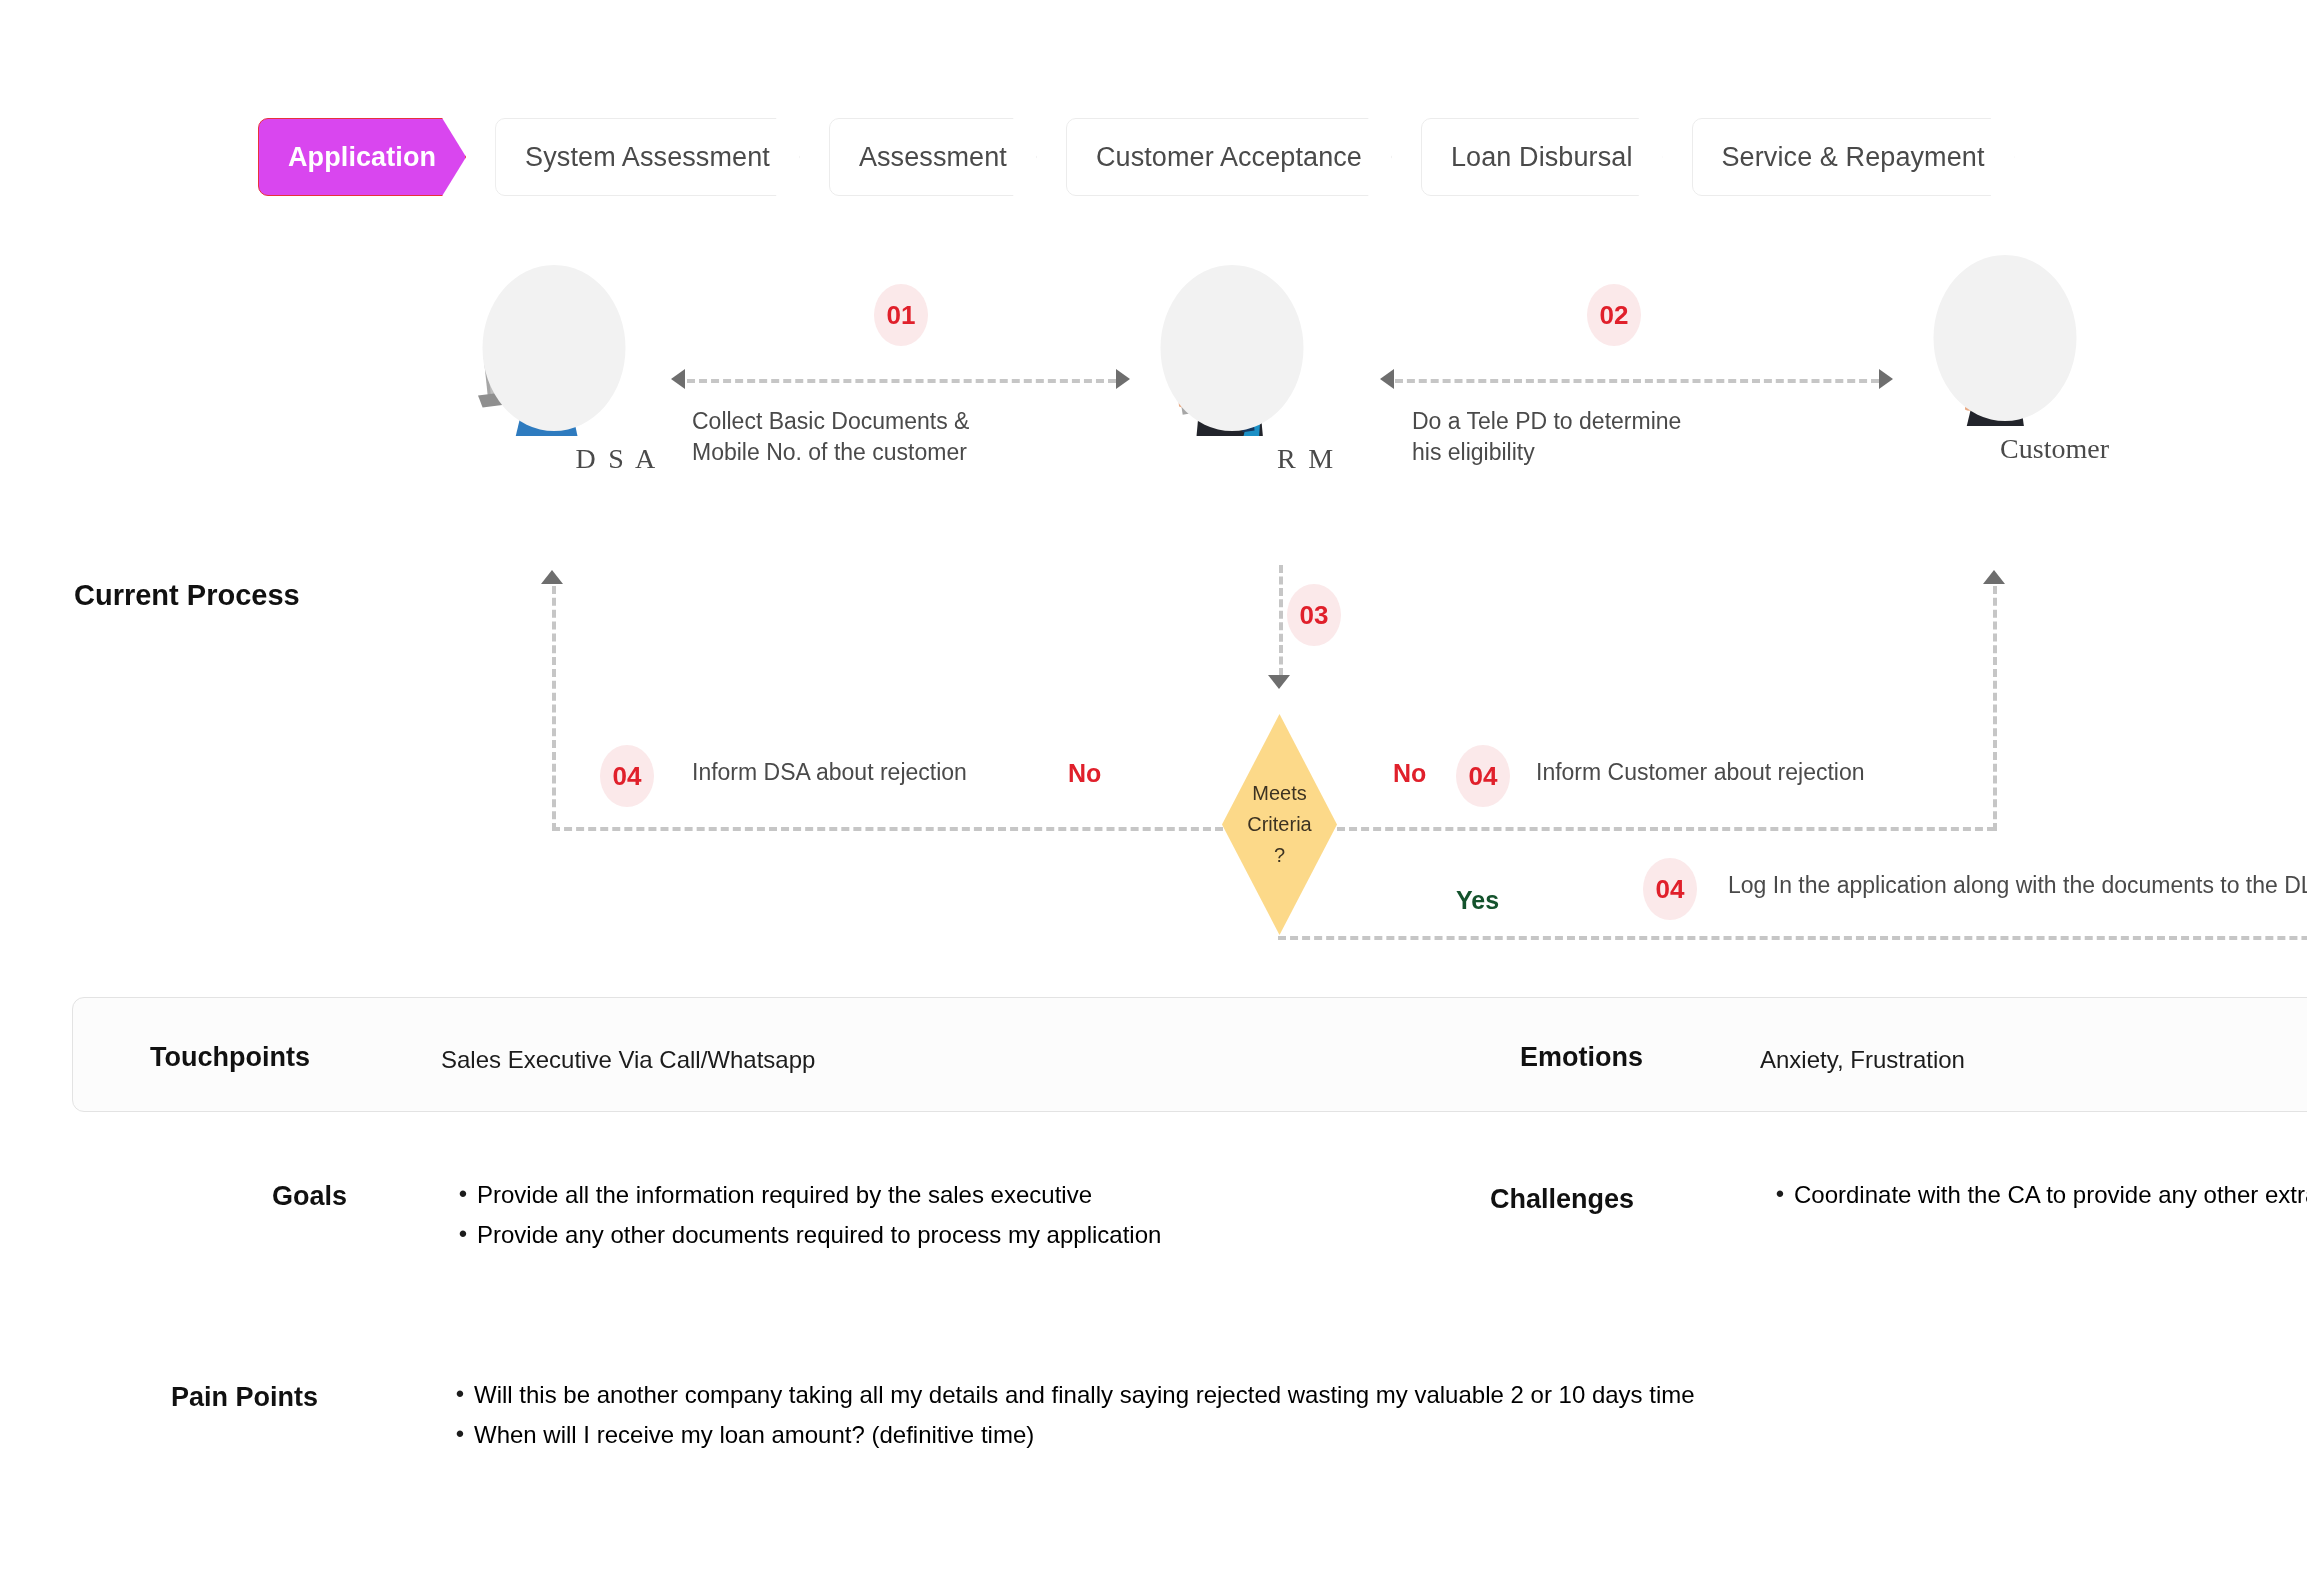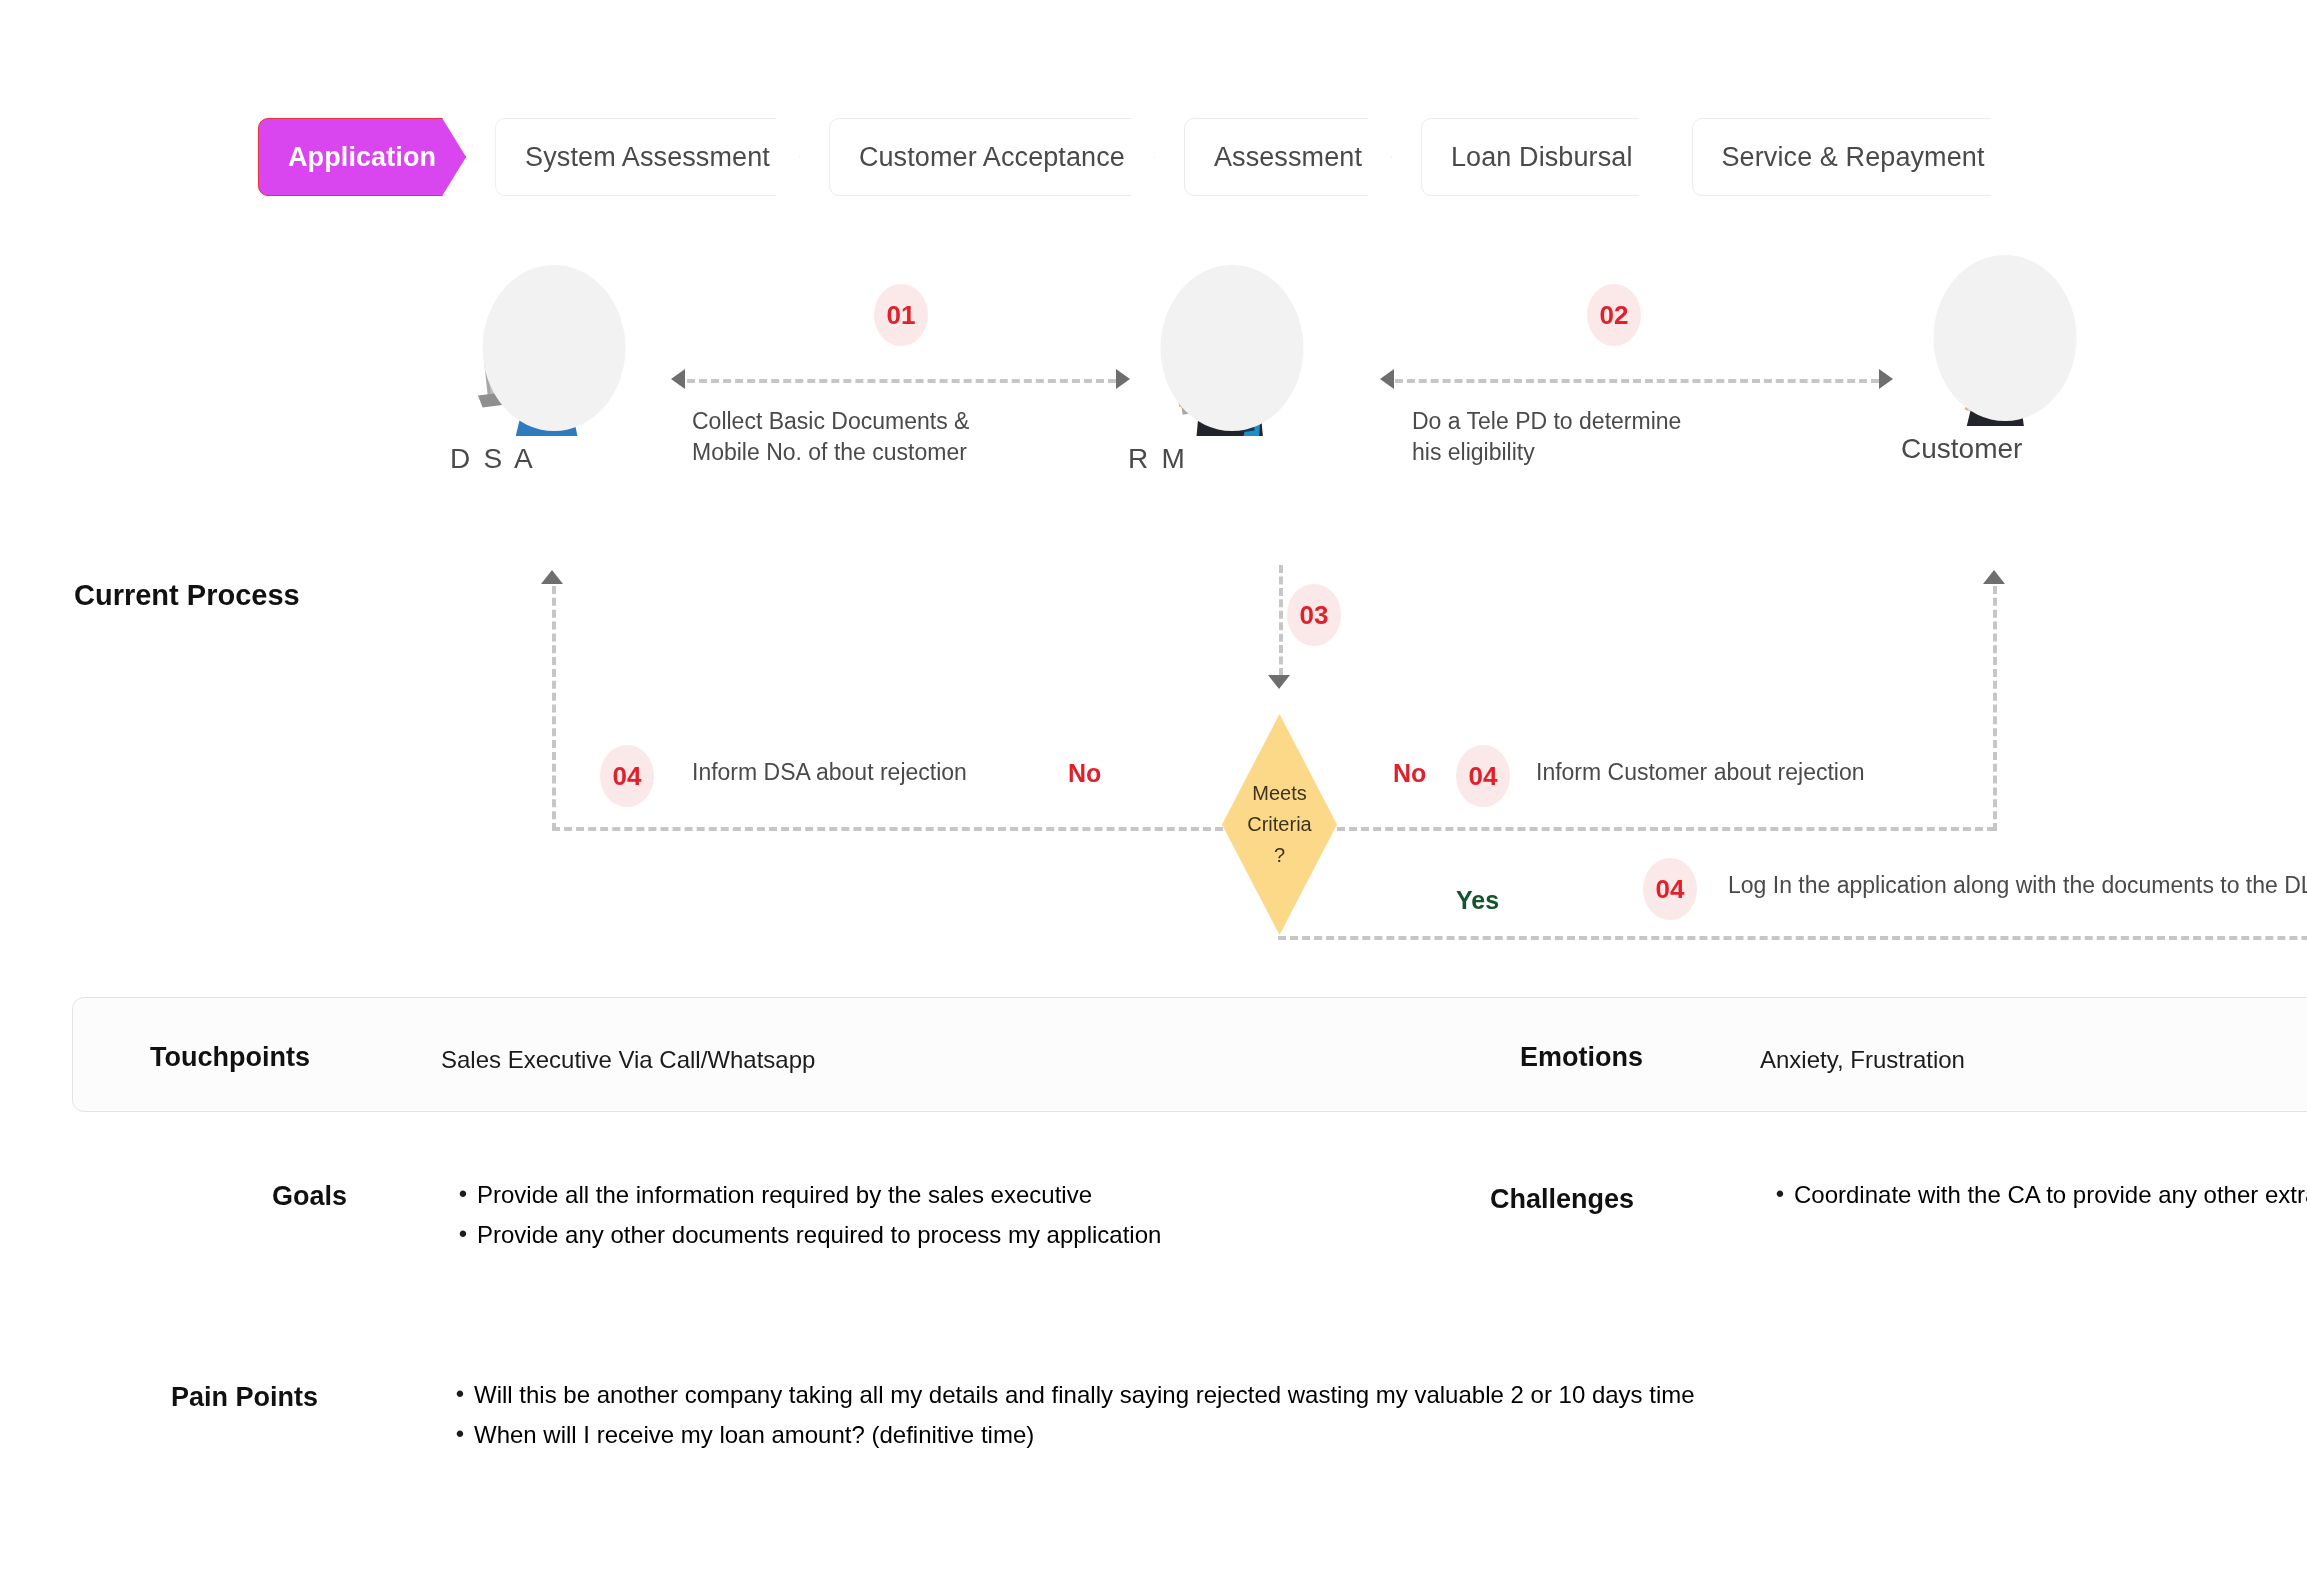--- a/index.html
+++ b/index.html
@@ -51,21 +51,21 @@
     position: absolute;
     left: 74px;
     top: 579px;
     font-size: 29px;
     font-weight: bold;
     color: #111111;
     white-space: nowrap;
   }
 
   
-  .actor { position: absolute; text-align: left; }
+  .actor { position: absolute; text-align: right; font-family: Liberation Serif, serif; }
   .actor-art {
     position: relative;
     width: 208px;
     height: 175px;
     margin: 0 auto;
   }
   .actor-bg {
     position: absolute;
     left: 50%;
     top: 3.7px;
@@ -228,24 +228,24 @@
 <div class="page">
 
   <div class="stage-bar">
     <div class="stage active">
       <span>Application</span>
     </div>
     <div class="stage">
       <span>System Assessment</span>
     </div>
     <div class="stage">
+      <span>Assessment</span>
+    </div>
+    <div class="stage">
       <span>Customer Acceptance</span>
-    </div>
-    <div class="stage">
-      <span>Assessment</span>
     </div>
     <div class="stage">
       <span>Loan Disbursal</span>
     </div>
     <div class="stage">
       <span>Service &amp; Repayment</span>
     </div>
   </div>
 
   <div class="current-process-label">Current Process</div>

